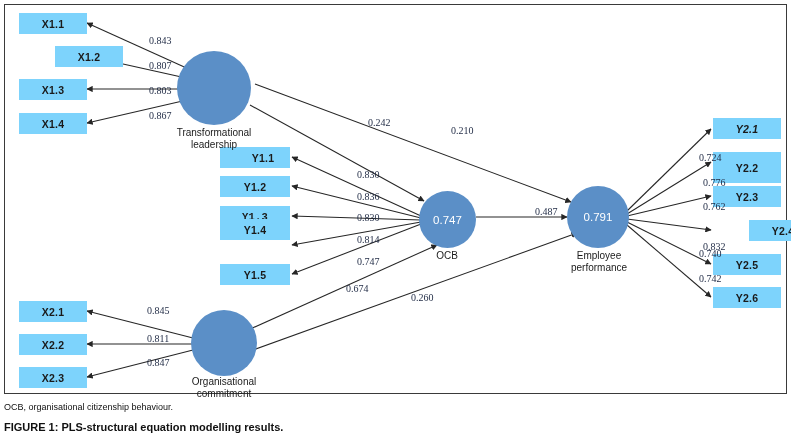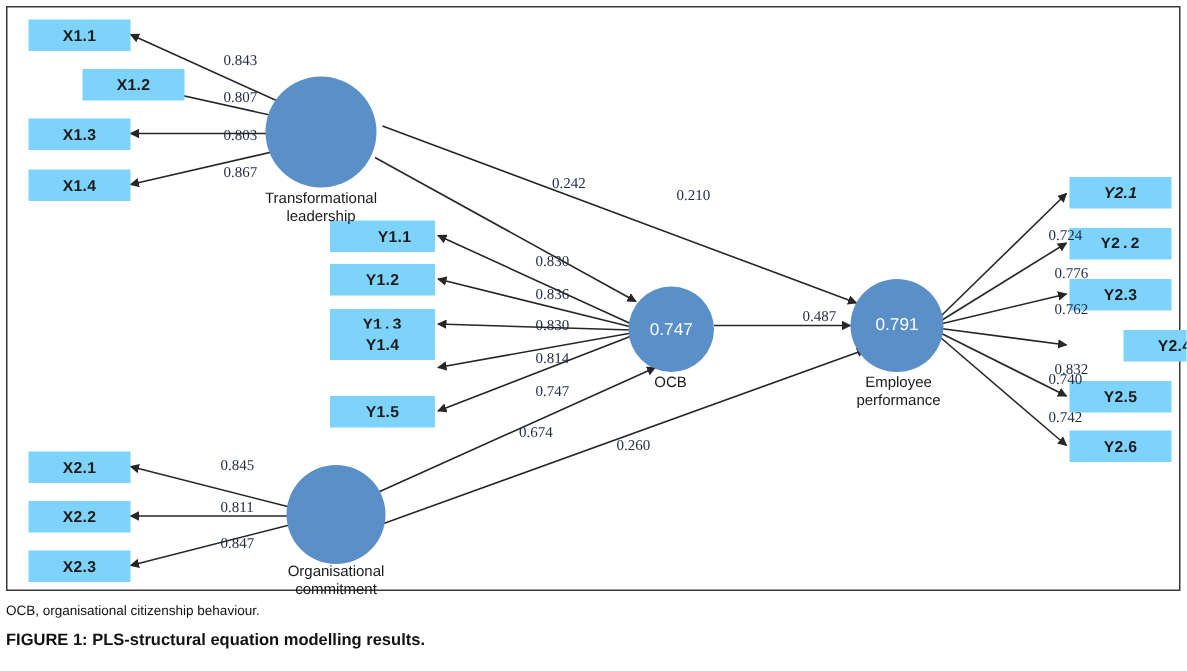--- a/index.html
+++ b/index.html
@@ -121,21 +121,21 @@
   <div class="ind-box" style="left:215px; top:214px; width:70px; height:21px;text-align:center;">
       <span>Y1.4</span>
     </div>
   <div class="ind-box" style="left:215px; top:259px; width:70px; height:21px;">
       <span>Y1.5</span>
     </div>
 
   <div class="ind-box" style="left:708px; top:113px; width:68px; height:21px;font-style:italic;">
       <span>Y2.1</span>
     </div>
-  <div class="ind-box" style="left:708px; top:147px; width:68px; height:21px;font-family:Liberation Mono, monospace;">
+  <div class="ind-box" style="left:708px; top:147px; width:68px; height:31px;">
       <span>Y2.2</span>
     </div>
   <div class="ind-box" style="left:708px; top:181px; width:68px; height:21px;">
       <span>Y2.3</span>
     </div>
   <div class="ind-box" style="left:708px; top:215px; width:68px; height:21px;margin-left:36px;">
       <span>Y2.4</span>
     </div>
   <div class="ind-box" style="left:708px; top:249px; width:68px; height:21px;">
       <span>Y2.5</span>

